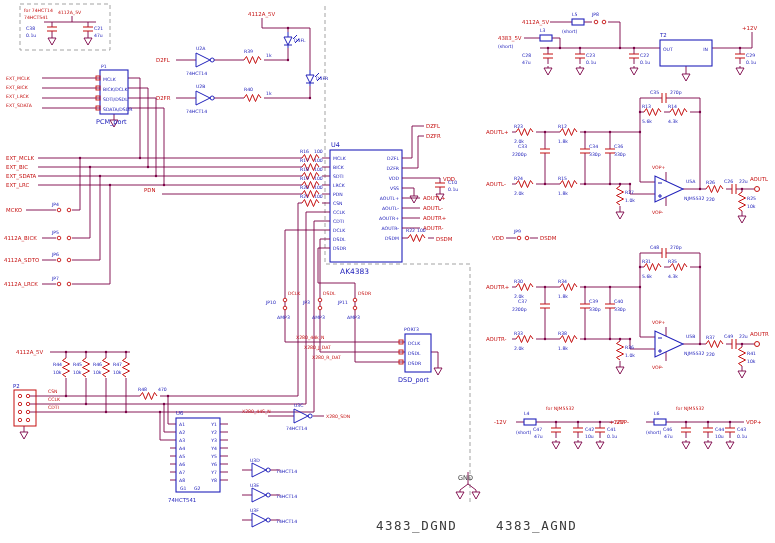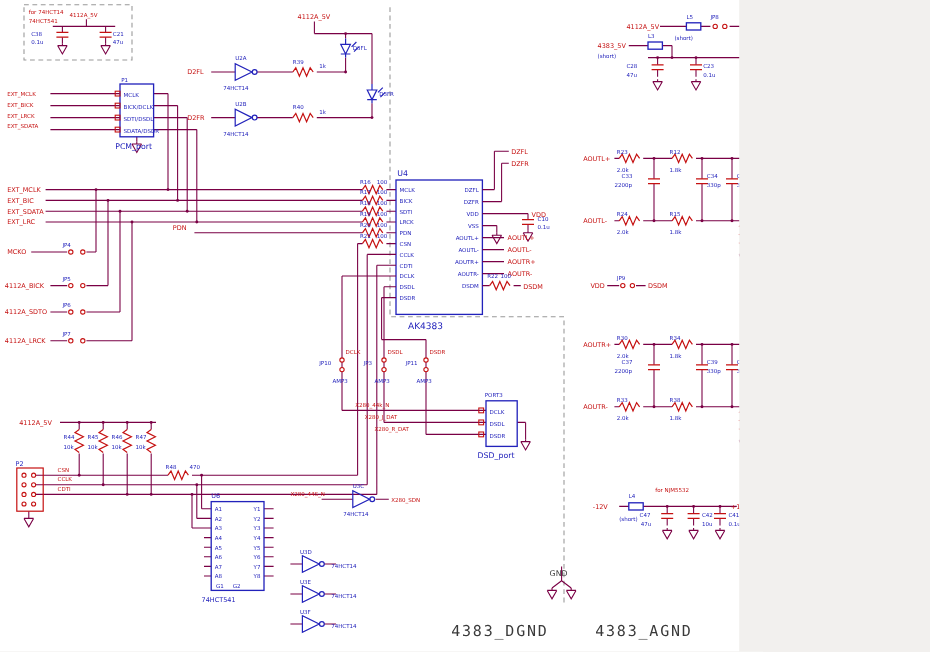--- a/index.html
+++ b/index.html
@@ -1,16 +1,16 @@
 <!DOCTYPE html>
 <html><head>
 <meta charset="utf-8">
 <style>
   html,body{margin:0;padding:0;background:#f2f0ee}
-  #sheet{width:616px;height:543px;background:#ffffff;position:relative;overflow:hidden}
+  #sheet{width:775px;height:543px;background:#ffffff;position:relative;overflow:hidden}
   svg{display:block}
   svg text{font-family:"DejaVu Sans","Liberation Sans",sans-serif}
   .t4{font-size:4.6px}.t5{font-size:5.4px}.t6{font-size:6.5px}.t7{font-size:7.5px}
   .t12{font-size:12.5px;letter-spacing:1.5px;font-family:"DejaVu Sans Mono","Liberation Mono",monospace}
   .r{fill:#c51111}.b{fill:#2222bb}.k{fill:#3a3a3a}
   .w{stroke:#7a0045;stroke-width:.9;fill:none}
   .uc{stroke:#c51111;stroke-width:1;fill:none}
   .ui{stroke:#2222bb;stroke-width:1;fill:none}
   .uw{stroke:#7a0045;stroke-width:.9;fill:none}
   .icb{stroke:#2222bb;stroke-width:1.1;fill:none}

